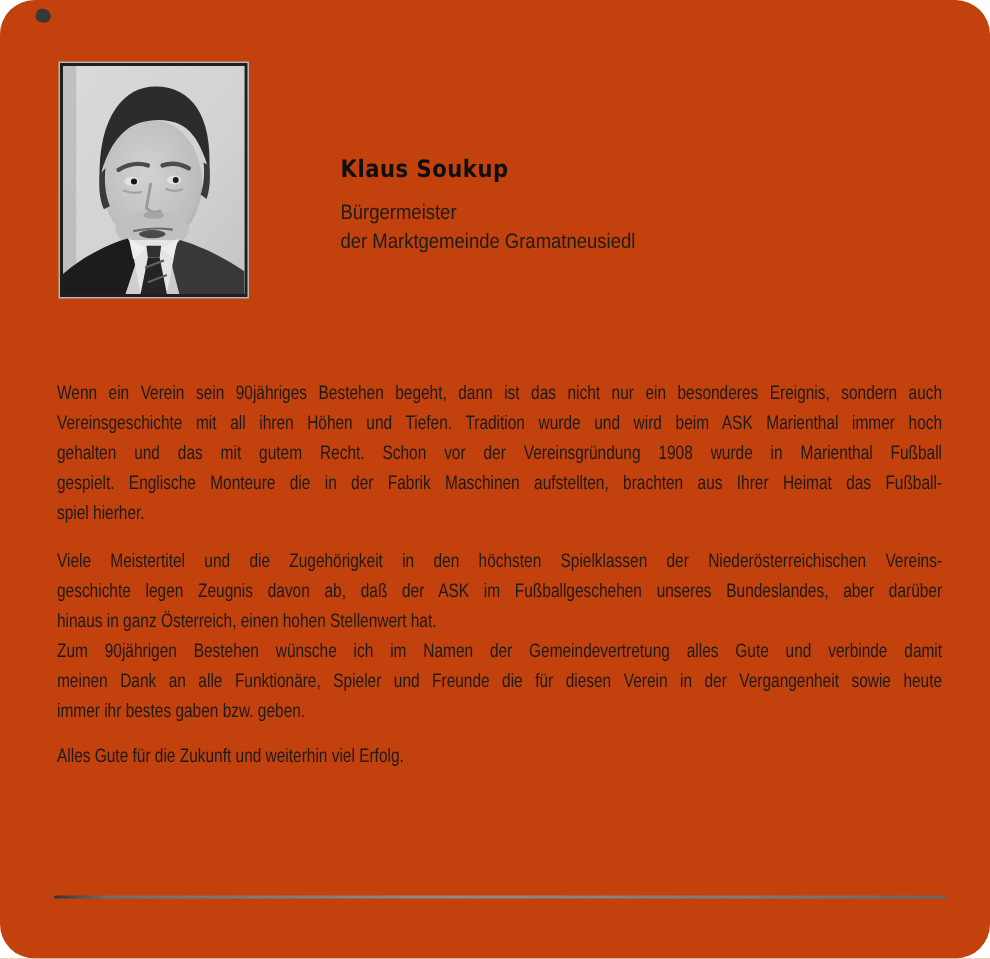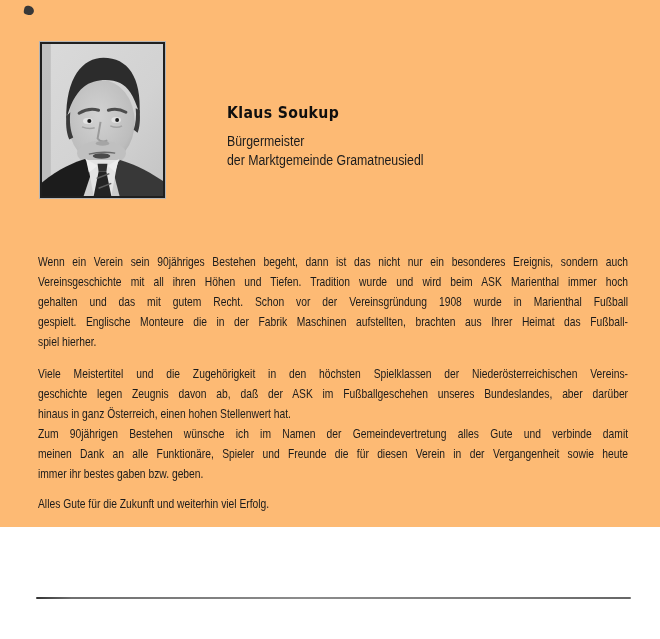--- a/index.html
+++ b/index.html
@@ -7,23 +7,24 @@
     padding: 0;
     background: #ffffff;
     width: 660px;
     height: 639px;
     overflow: hidden;
     font-family: "Liberation Sans", sans-serif;
   }
   .page {
     position: relative;
     width: 660px;
-    height: 527px;
-    background: #fdba74;
+    height: 639px;
+    background: #c2410c;
     color: #1c1c1c;
+    border-radius: 23px;
   }
   
   .ink-blot {
     position: absolute;
     left: 24px;
     top: 6px;
     width: 10px;
     height: 9px;
     background: #383838;
     border-radius: 45% 60% 55% 40%;

